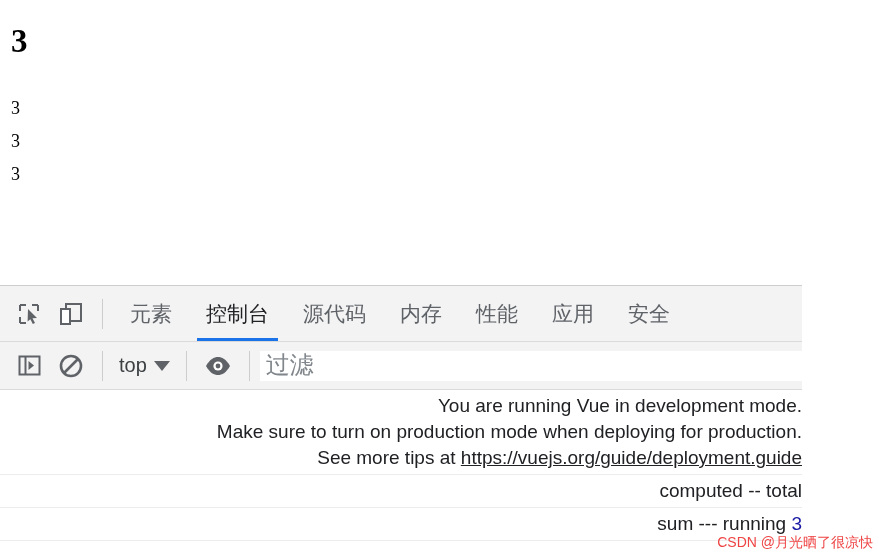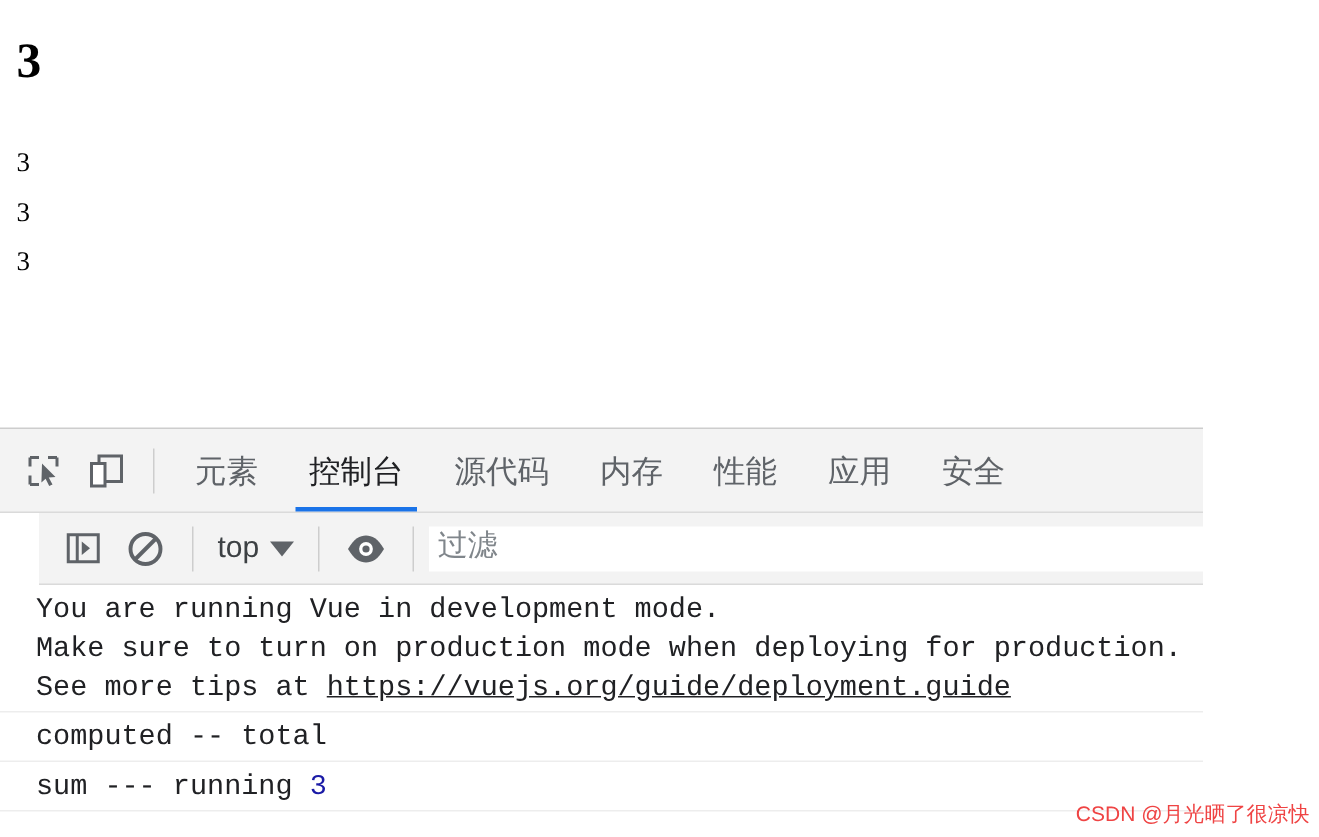--- a/index.html
+++ b/index.html
@@ -117,21 +117,20 @@
   
   .dt-filterbar {
     display: flex;
     align-items: center;
     height: 48px;
     background: #f3f3f3;
     border-bottom: 1px solid #dadada;
     box-sizing: border-box;
     padding-left: 8px;
     overflow: hidden;
-    margin-left: 26px;
   }
   .ctx-select {
     display: flex;
     align-items: center;
     gap: 7px;
     font-size: 20px;
     color: #3c4043;
     padding: 0 6px;
     cursor: pointer;
     flex: 0 0 auto;
@@ -143,48 +142,49 @@
     border-right: 8px solid transparent;
     border-top: 10px solid #5f6368;
   }
   .filter-input {
     flex: 1 1 auto;
     height: 30px;
     margin-right: 0;
     background: #ffffff;
     border: none;
     outline: none;
-    font-size: 20px;
-    font-family: Liberation Mono, monospace;
+    font-size: 24px;
+    font-family: Liberation Serif, serif;
     color: #737373;
     padding: 0 6px;
     box-sizing: border-box;
   }
   .filter-input::placeholder {
     color: #80868b;
     opacity: 1;
   }
 
   
   .dt-console {
     background: #ffffff;
     height: 167px;
     overflow: hidden;
   }
   .msg-group {
     border-bottom: 1px solid #ededed;
     padding: 3px 0 3px 0;
   }
   .msg-line {
-    font-family: Liberation Mono, monospace;
+    font-family: Liberation Sans, sans-serif;
     font-size: 19px;
     line-height: 26px;
     color: #202124;
     padding-left: 24px;
     white-space: pre;
+    text-align: right;
   }
   .msg-link {
     color: #202124;
     text-decoration: underline;
   }
   .tok-num {
     color: #1a1aa6;
   }
 
   

